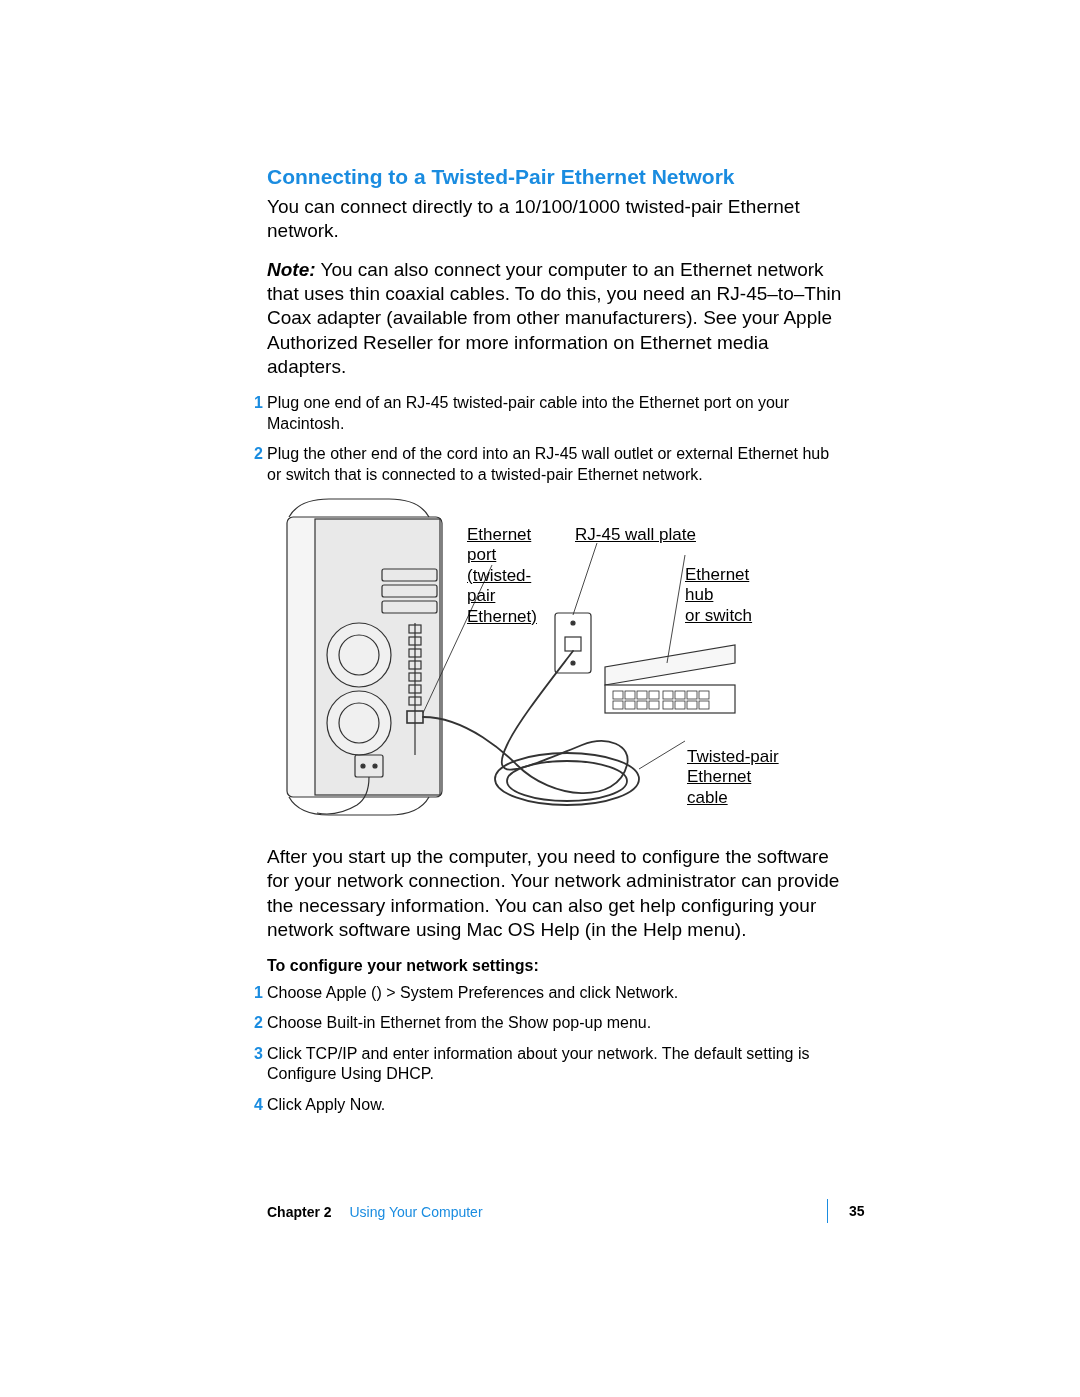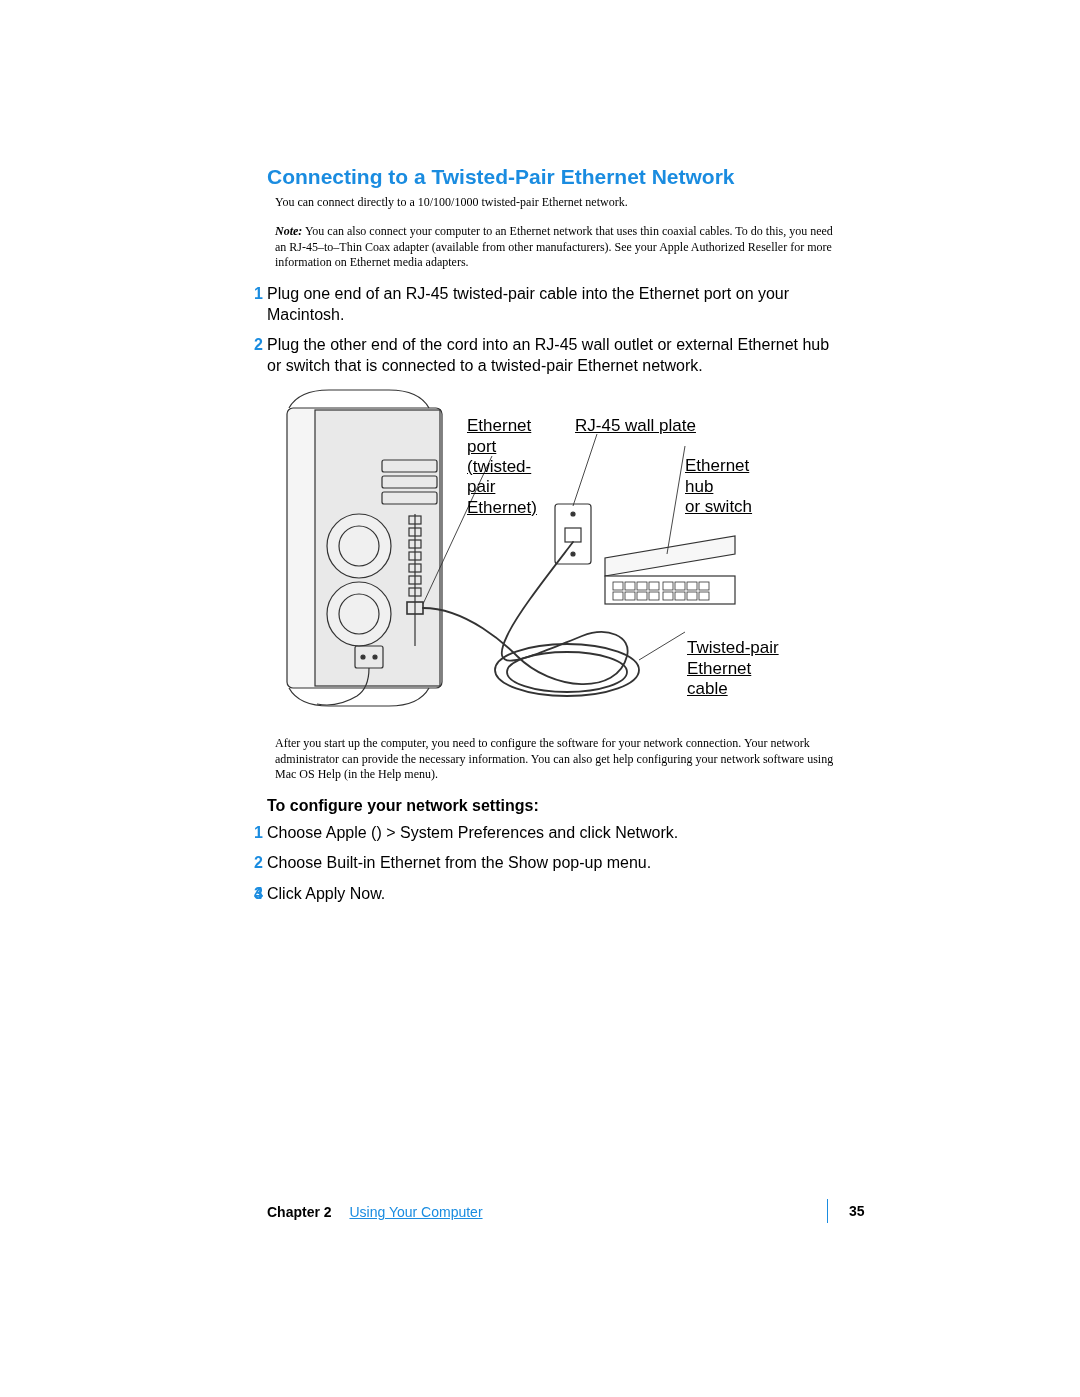--- a/index.html
+++ b/index.html
@@ -24,24 +24,23 @@
     width: 576px;
   }
   .heading {
     color: #1a8ce0;
     font-size: 21px;
     font-weight: 600;
     letter-spacing: 0px;
     margin: 0 0 6px 0;
   }
   .body-text {
-    font-size: 12px;
+    font-size: 19px;
     line-height: 1.28;
-    margin: 0 0 14px 8px;
-    font-family: Liberation Serif, serif;
+    margin: 0 0 14px 0;
   }
   .note .note-label {
     font-style: italic;
     font-weight: 600;
   }
   .subhead {
     font-size: 16px;
     font-weight: 700;
     margin: 0 0 6px 0;
     line-height: 1.28;
@@ -99,21 +98,20 @@
   }
   .footer-line {
     font-size: 14px;
   }
   .footer-chapter {
     font-weight: 700;
   }
   .footer-title {
     color: #1a8ce0;
     margin-left: 14px;
-    text-decoration: underline;
   }
   .footer-sep {
     display: inline-block;
     width: 1px;
     height: 24px;
     background: #1a8ce0;
     vertical-align: middle;
     position: absolute;
     left: 560px;
     top: -4px;
@@ -264,20 +262,21 @@
         <span>
           <span>Choose Apple (</span><span class="apple-glyph"></span><span>) &gt; System Preferences and click Network.</span>
         </span>
       </li>
       <li>
         <span class="num">2</span>
         <span>Choose Built-in Ethernet from the Show pop-up menu.</span>
       </li>
       <li>
         <span class="num">3</span>
+        <span>Click TCP/IP and enter information about your network. The default setting is Configure Using DHCP.</span>
       </li>
       <li>
         <span class="num">4</span>
         <span>Click Apply Now.</span>
       </li>
     </ol>
 
   </div>
 
   <div class="footer">

